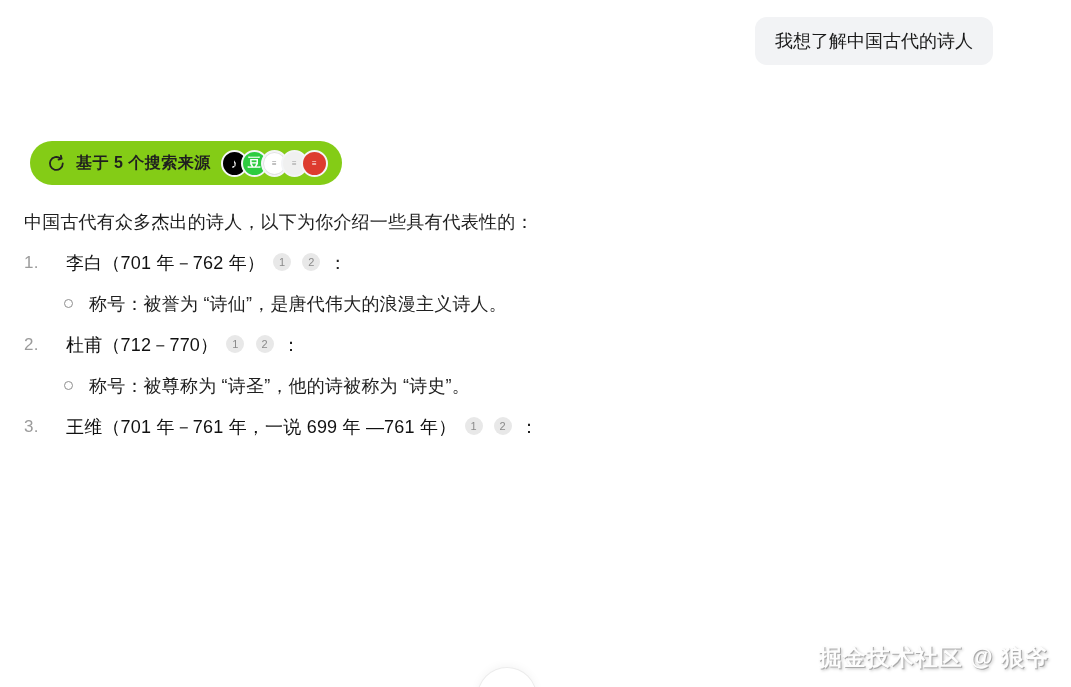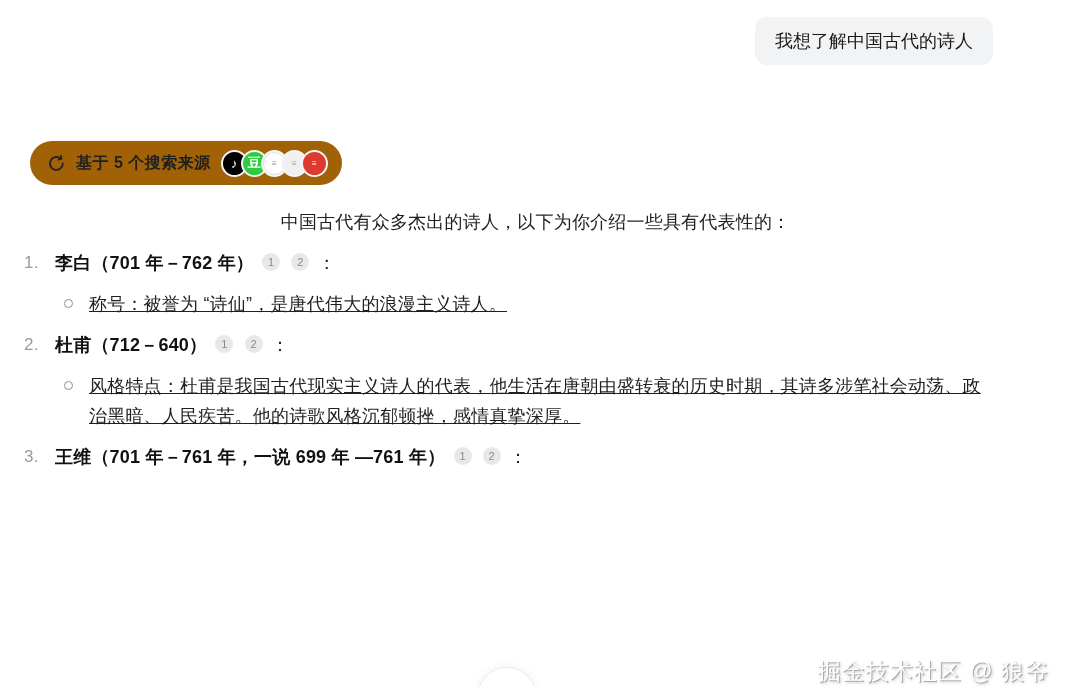--- a/index.html
+++ b/index.html
@@ -5,48 +5,48 @@
   html,body { margin:0; padding:0; background:#fff; }
   body { font-family:"Liberation Sans","DejaVu Sans",sans-serif; color:#1f1f1f; }
   .page { position:relative; width:1071px; height:687px; overflow:hidden; background:#fff; }
 
   
   .user-row { display:flex; justify-content:flex-end; padding:17px 78px 0 0; }
   .user-bubble { background:#f2f3f5; border-radius:12px; padding:11px 20px; font-size:18px; line-height:26px; color:#1a1a1a; }
 
   
   .pill { margin:76px 0 0 30px; display:inline-flex; align-items:center; gap:10px;
-          background:#a16207; border-radius:22px; height:44px; padding:0 14px 0 16px; }
+          background:#84cc16; border-radius:22px; height:44px; padding:0 14px 0 16px; }
   .pill-refresh { width:20px; height:20px; display:flex; align-items:center; justify-content:center; }
   .pill-label { font-weight:bold; font-size:16px; color:#1f1f1f; letter-spacing:0.5px; }
   .src-icons { display:flex; align-items:center; }
   .src-icon { width:23px; height:23px; border-radius:50%; margin-left:-7px; border:2px solid #f4f5f7;
               display:flex; align-items:center; justify-content:center; font-weight:bold; box-sizing:content-box; }
   .si-0 { background:#000; color:#fff; margin-left:0; font-size:13px; }
   .si-1 { background:#2ecc40; color:#fff; font-size:13px; }
   .si-2 { background:#fff; color:#8a8a8a; box-shadow:inset 0 0 0 1px #e2e2e2; font-size:8px; }
   .si-3 { background:#f0f0f0; color:#9a9a9a; font-size:8px; }
   .si-4 { background:#dd3b2f; color:#fff; font-size:8px; }
 
   
   .content { padding:22px 24px 0 24px; font-size:18px; line-height:30px; letter-spacing:0.2px; }
-  .intro { margin:0;text-align:center; }
+  .intro { margin:0; }
   .poet { display:flex; margin-top:11px; }
   .poet .num { flex:none; width:31px; color:#9b9b9b; font-size:17px; }
   .poet-body { flex:1; min-width:0; }
   .poet-header { font-size:18px; }
-  .poet-name { font-weight:bold; color:#111; }
+  .poet-name { font-weight:normal; color:#111;margin-left:11px; }
   .cite { display:inline-flex; width:18px; height:18px; border-radius:50%; background:#e8e8e8; color:#8a8a8a;
           font-size:11px; align-items:center; justify-content:center; vertical-align:3px; margin:0 3px; cursor:pointer; }
-  .bullet { display:flex; margin-top:11px;text-decoration:underline; }
+  .bullet { display:flex; margin-top:11px; }
   .marker { flex:none; width:7px; height:7px; border:1.5px solid #8f8f8f; border-radius:50%; margin:10px 16px 0 9px; }
   .bullet p { margin:0; max-width:900px; }
 
   
-  .watermark { position:absolute; right:22px; bottom:0; font-size:23px; font-weight:normal; letter-spacing:1px;
+  .watermark { position:absolute; right:22px; bottom:14px; font-size:23px; font-weight:bold; letter-spacing:1px;
                color:#fdfdfd; text-shadow:1px 1px 0 #a9a9a9, 2px 2px 3px rgba(0,0,0,0.22); pointer-events:none; }
 
   
   .scroll-btn { position:absolute; left:478px; top:668px; width:58px; height:58px; border-radius:50%;
                 background:#fff; box-shadow:0 0 0 1px #ececec, 0 -2px 10px rgba(0,0,0,0.05); }
 </style>
 </head>
 <body>
 
 <div class="page">
@@ -93,28 +93,28 @@
           <span class="marker"></span>
           <p>称号：被誉为 “诗仙”，是唐代伟大的浪漫主义诗人。</p>
         </div>
       </div>
     </div>
 
     <div class="poet">
       <span class="num">2.</span>
       <div class="poet-body">
         <div class="poet-header">
-          <span class="poet-name">杜甫（712－640）</span>
+          <span class="poet-name">杜甫（712－770）</span>
           <span class="cite">1</span>
           <span class="cite">2</span>
           <span>：</span>
         </div>
         <div class="bullet">
           <span class="marker"></span>
-          <p>风格特点：杜甫是我国古代现实主义诗人的代表，他生活在唐朝由盛转衰的历史时期，其诗多涉笔社会动荡、政治黑暗、人民疾苦。他的诗歌风格沉郁顿挫，感情真挚深厚。</p>
+          <p>称号：被尊称为 “诗圣”，他的诗被称为 “诗史”。</p>
         </div>
       </div>
     </div>
 
     <div class="poet">
       <span class="num">3.</span>
       <div class="poet-body">
         <div class="poet-header">
           <span class="poet-name">王维（701 年－761 年，一说 699 年 —761 年）</span>
           <span class="cite">1</span>

